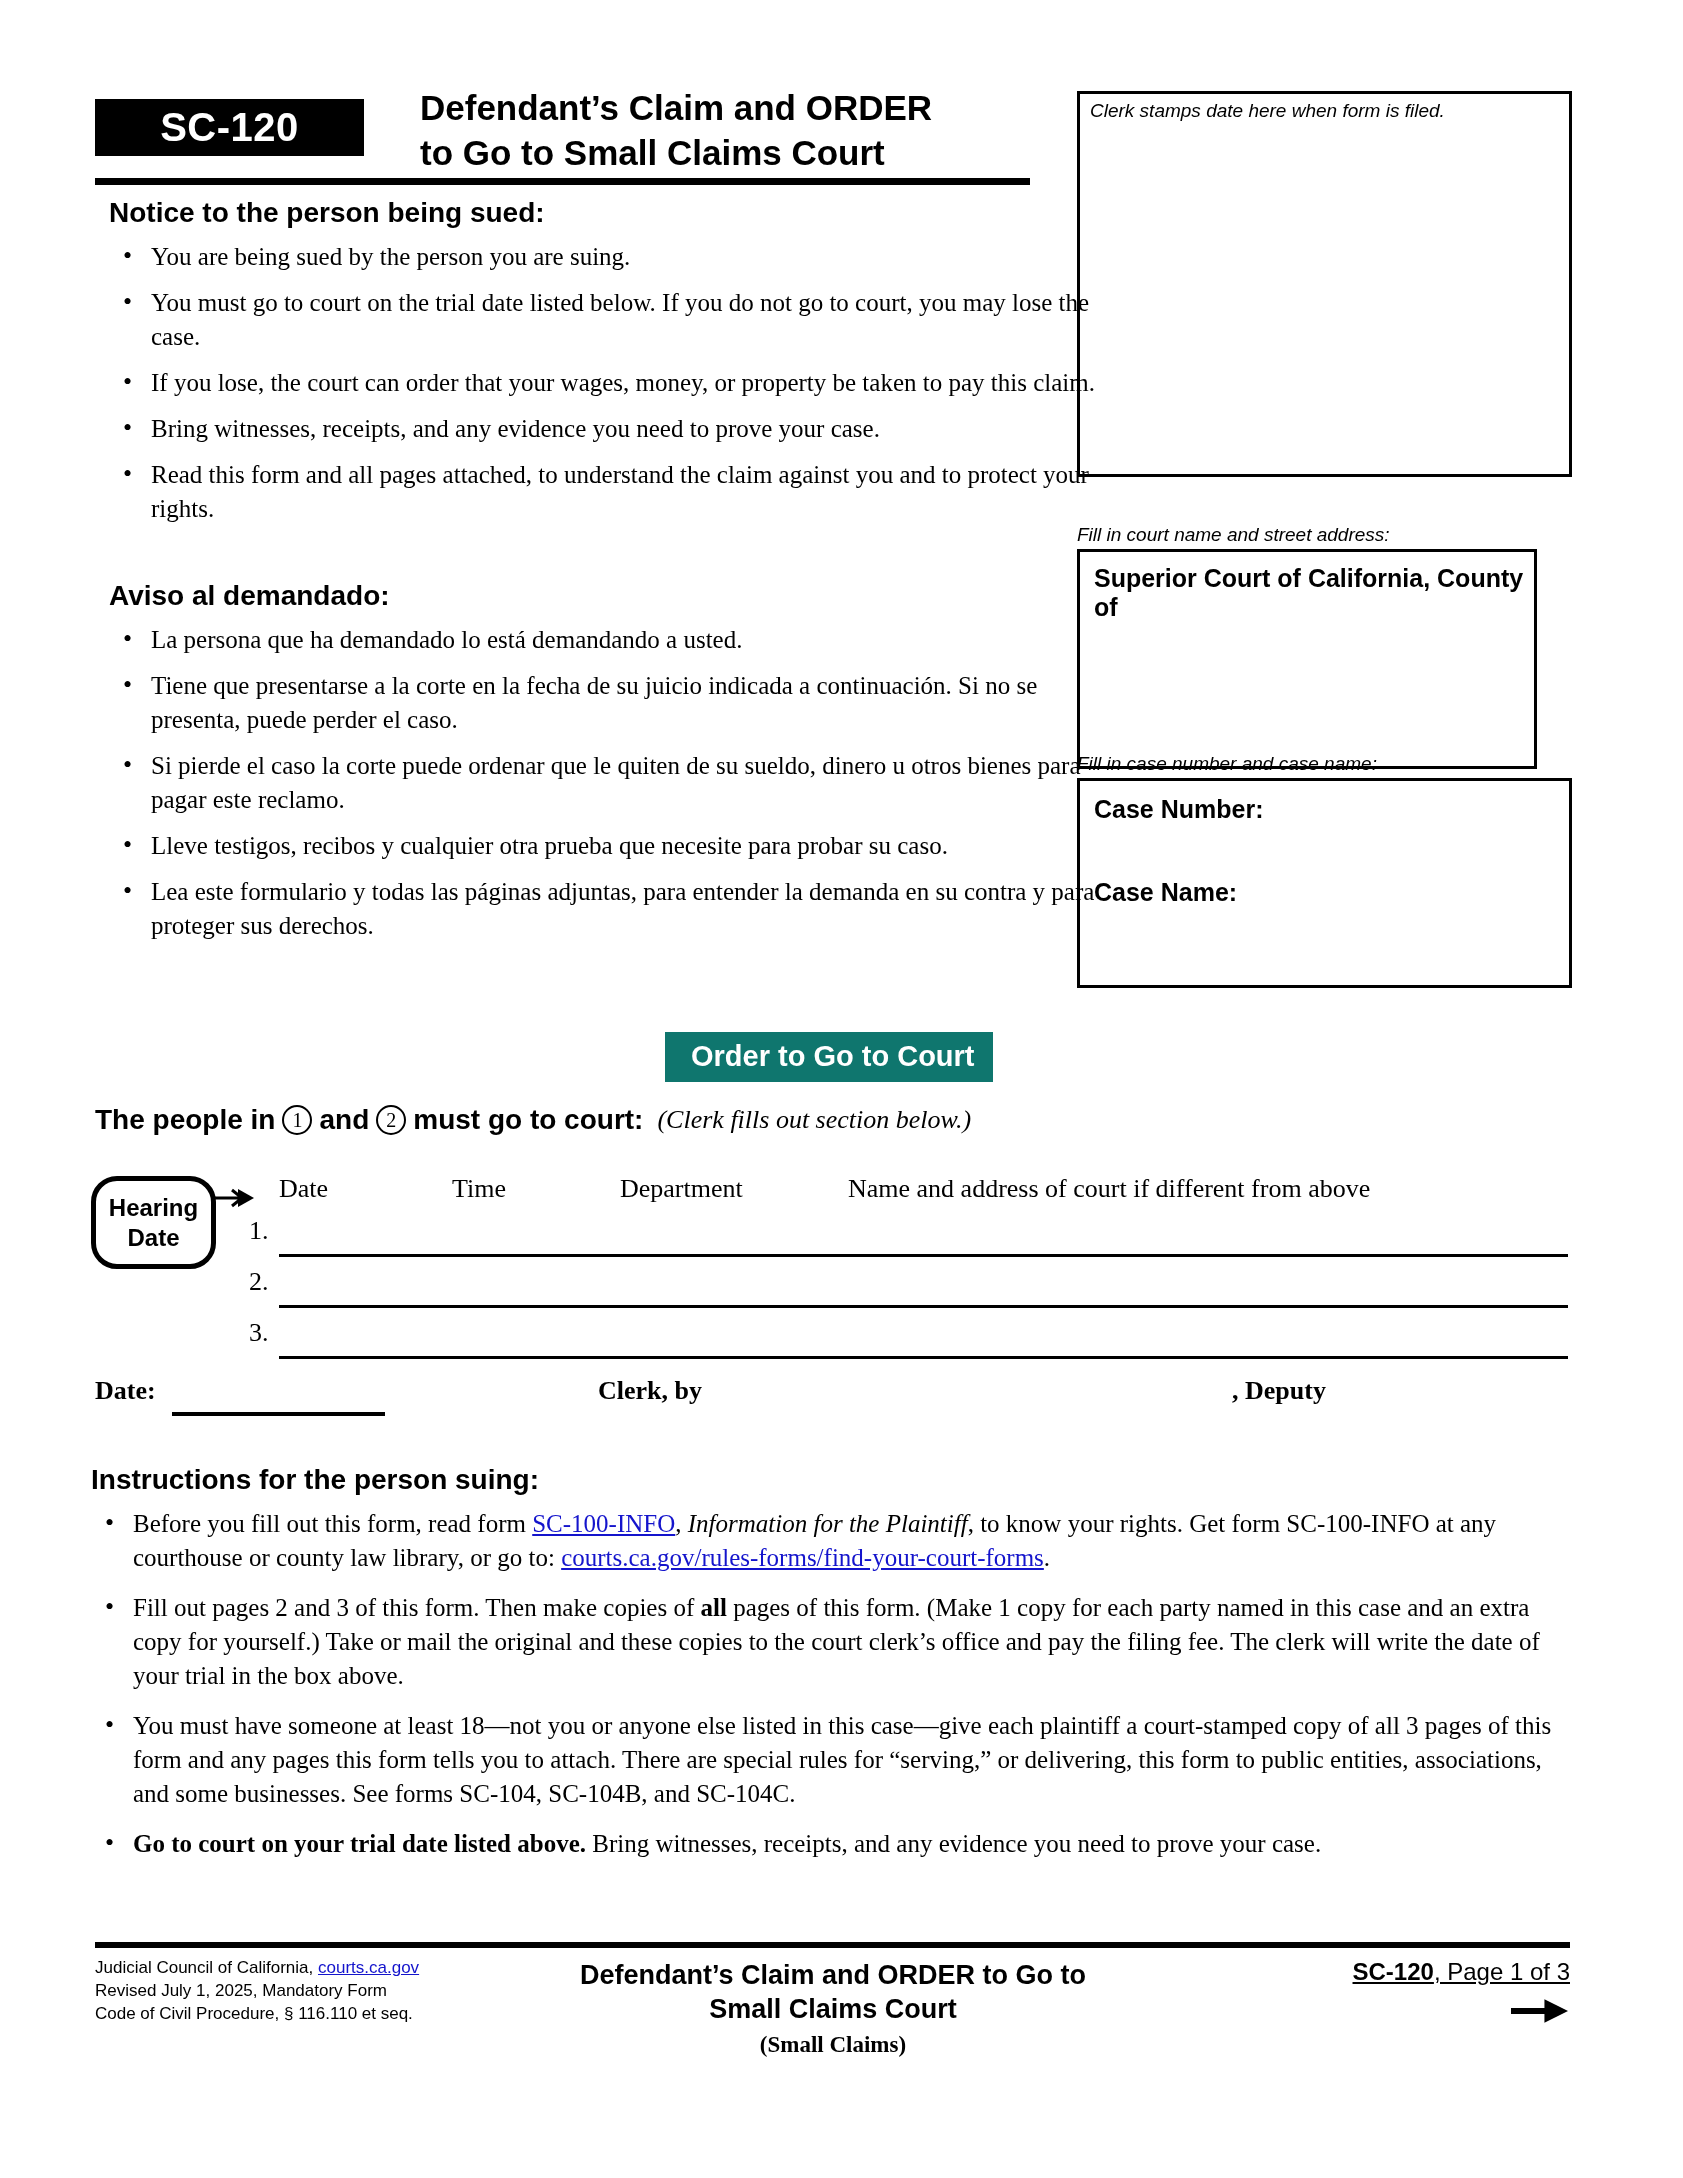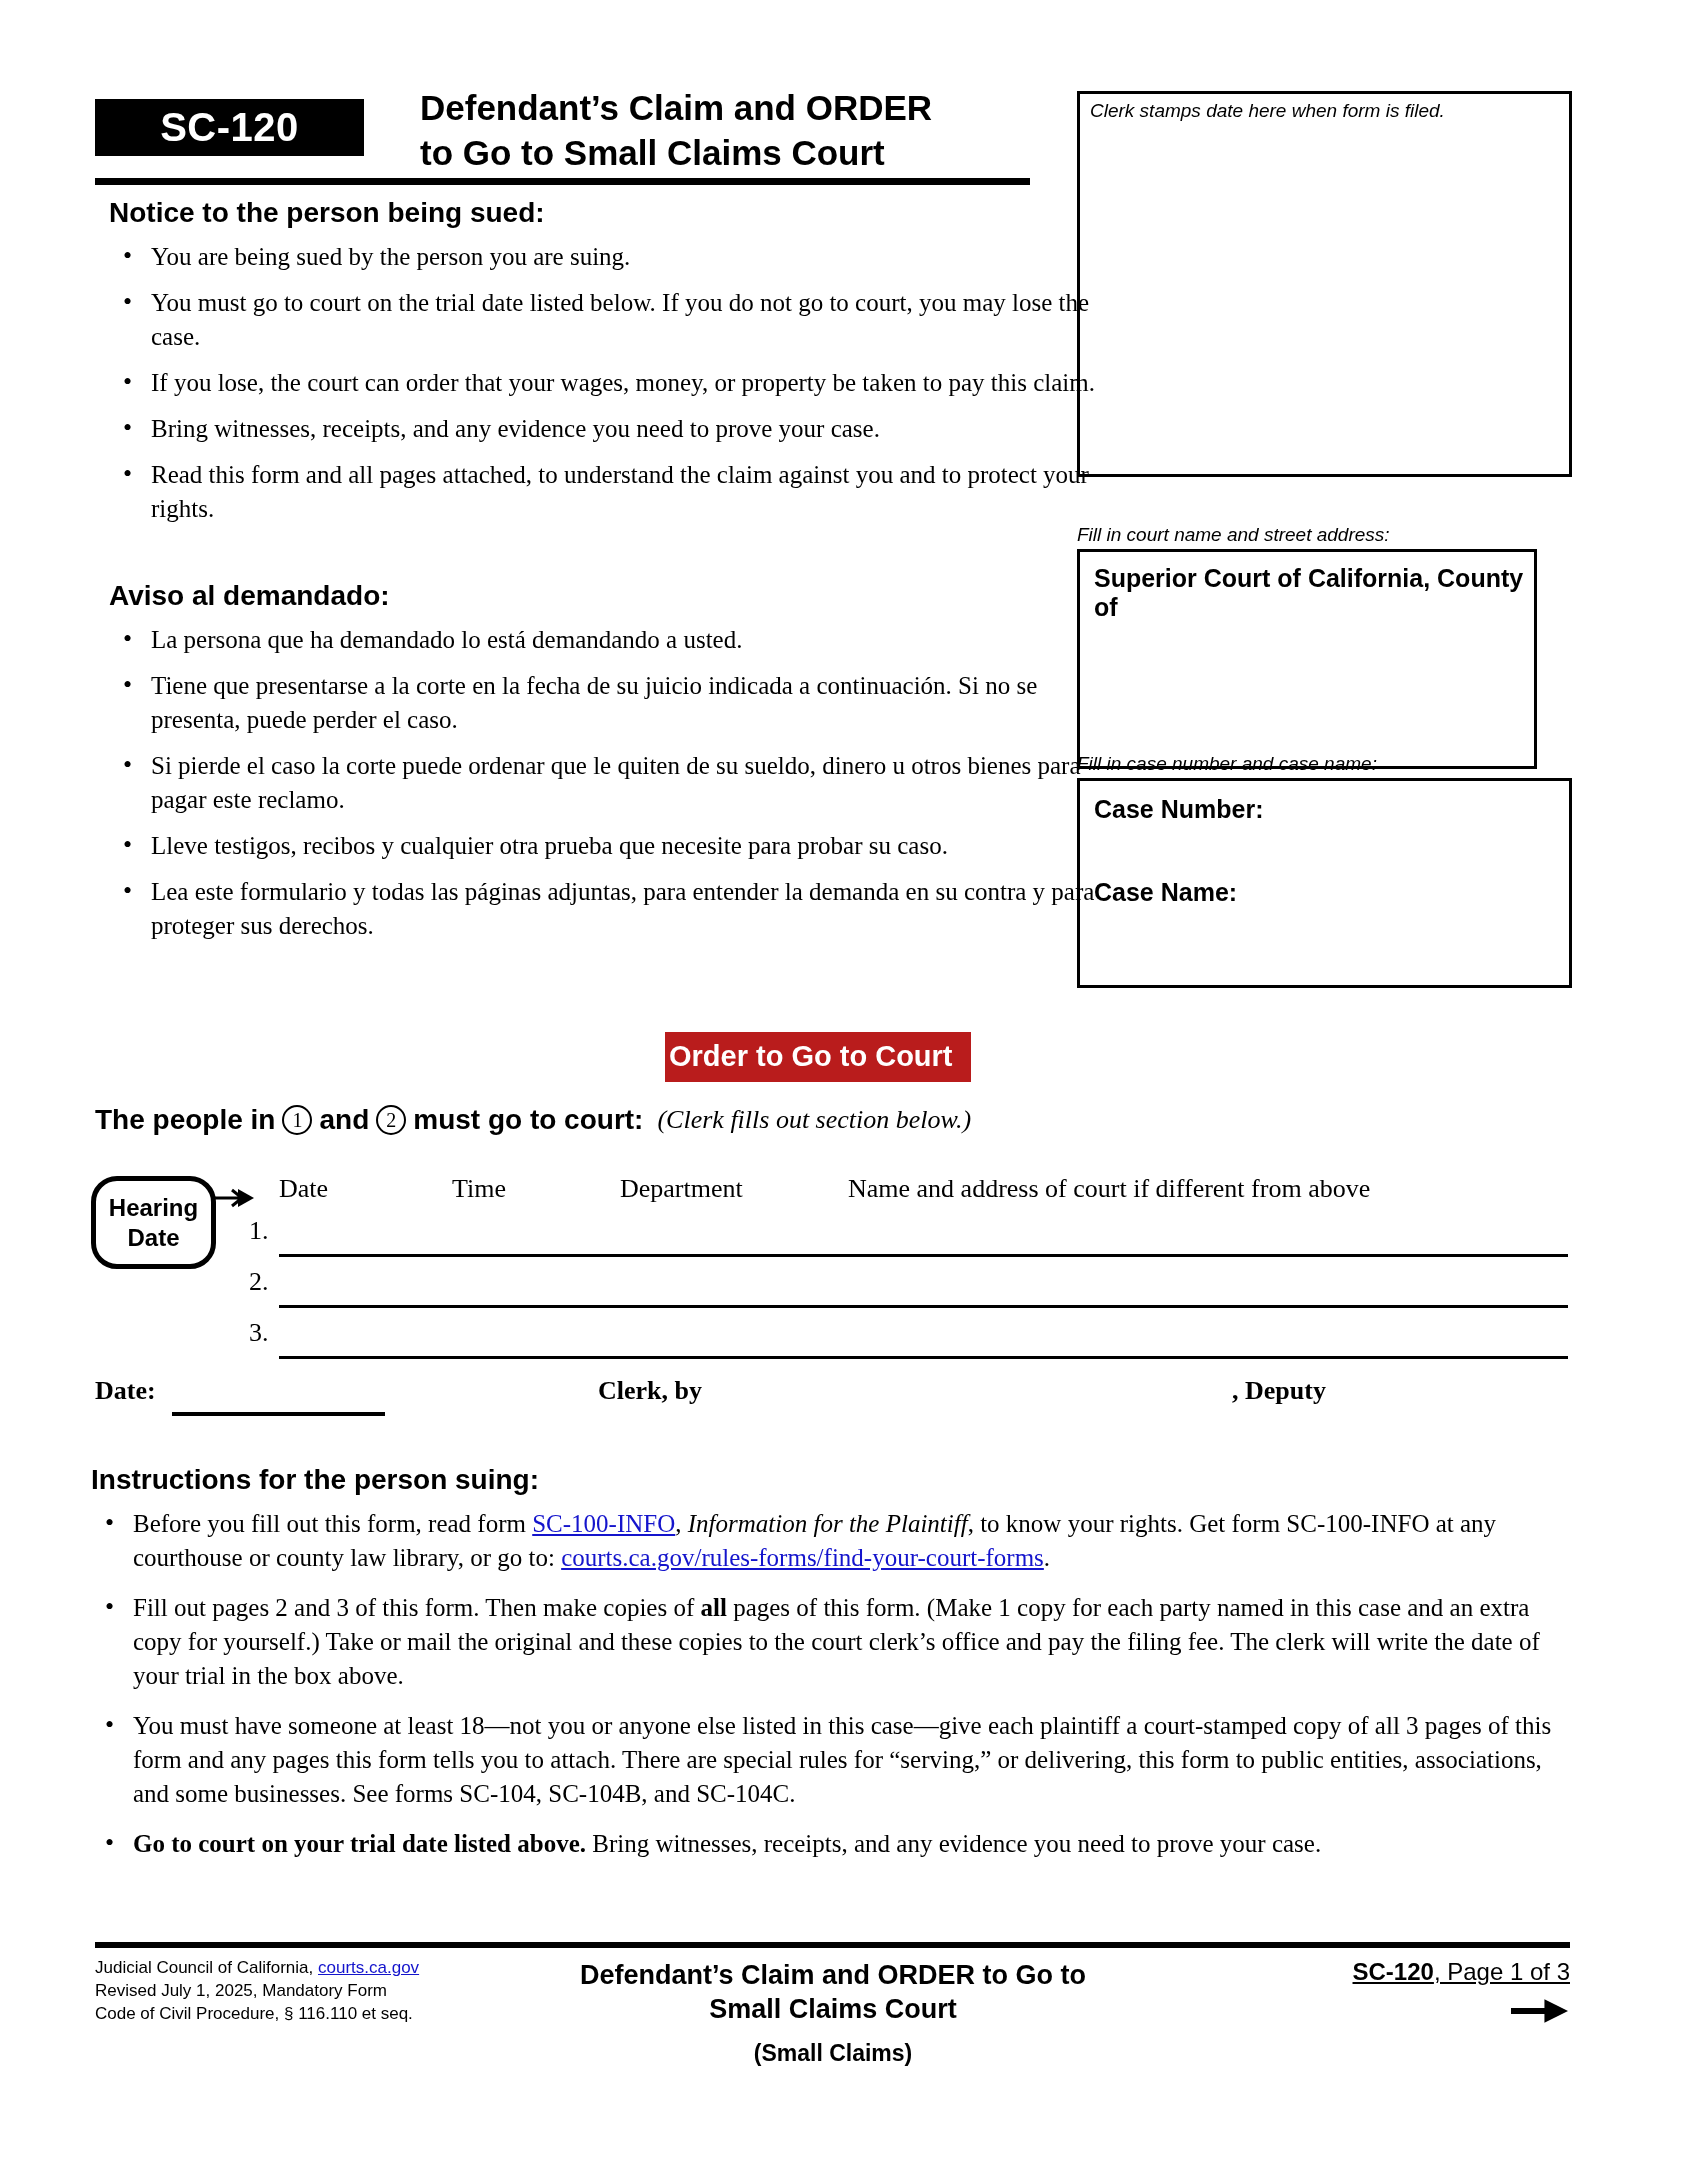--- a/index.html
+++ b/index.html
@@ -160,26 +160,26 @@
     position: absolute;
     left: 14px;
     top: 97px;
   }
 
   
   #order-banner {
     position: absolute;
     left: 665px;
     top: 1032px;
-    background: #b91c1c;
+    background: #0f766e;
     color: #ffffff;
     font-family: "Liberation Sans", sans-serif;
     font-weight: bold;
     font-size: 29px;
-    padding: 8px 18px 9px 4px;
+    padding: 8px 18px 9px 26px;
     white-space: nowrap;
   }
   #people-line {
     position: absolute;
     left: 95px;
     top: 1104px;
     font-family: "Liberation Sans", sans-serif;
     font-weight: bold;
     font-size: 28px;
     white-space: nowrap;
@@ -351,21 +351,22 @@
     width: 822px;
     text-align: center;
     font-family: "Liberation Sans", sans-serif;
     font-weight: bold;
     font-size: 27px;
     line-height: 34px;
   }
   #footer-sub {
     font-size: 23px;
     font-weight: bold;
-    margin-top: 10px;
+    margin-top: 2px;
+    font-family: Liberation Serif, serif;
   }
   #footer-right {
     position: absolute;
     right: 0;
     top: 6px;
     text-align: center;
     font-family: "Liberation Sans", sans-serif;
     font-size: 24px;
     white-space: nowrap;
     text-decoration: underline;

